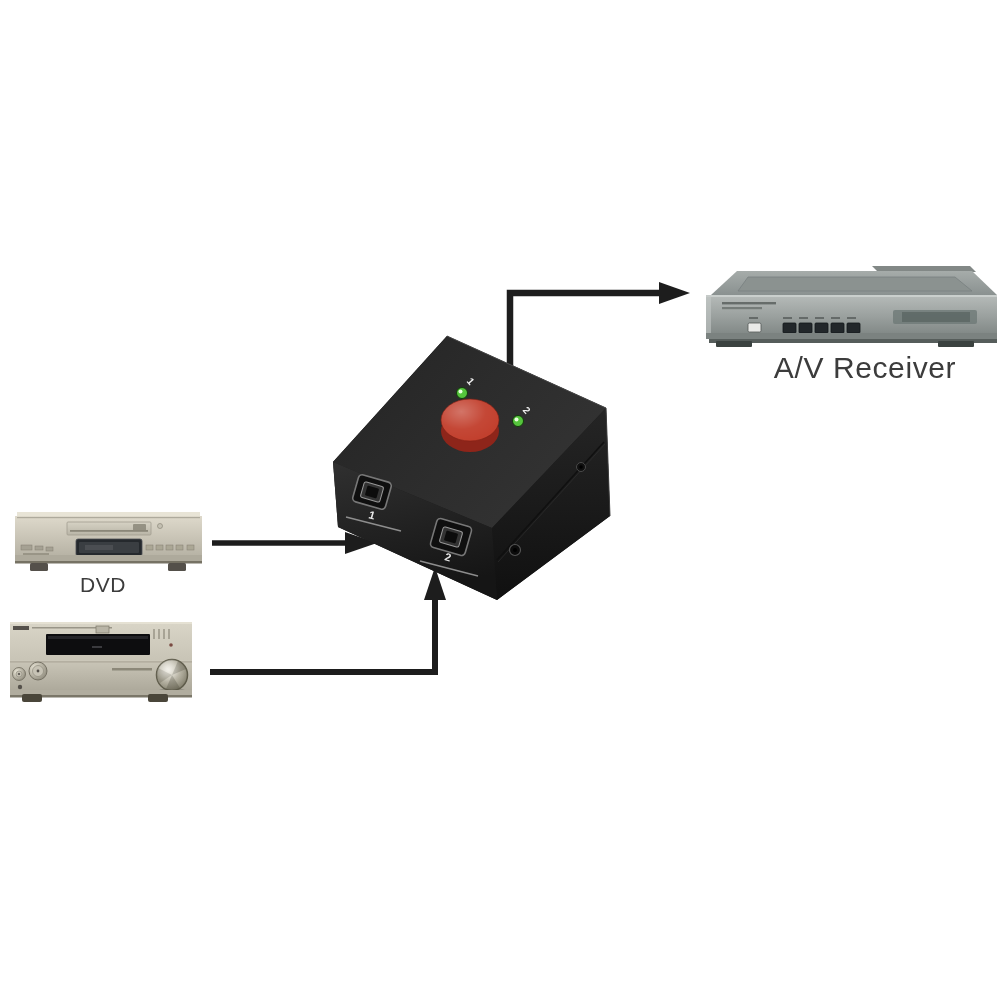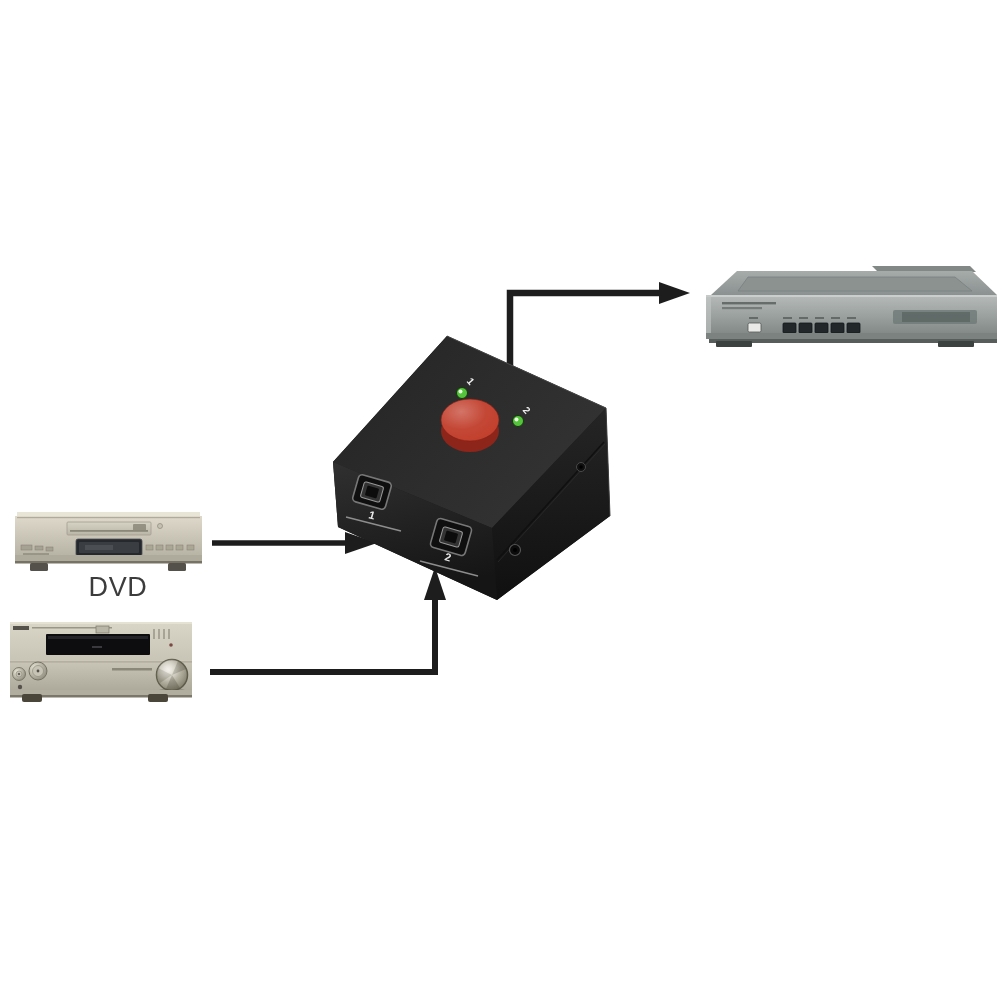--- a/index.html
+++ b/index.html
@@ -246,15 +246,16 @@
       <circle cx="581" cy="467" r="4.5" fill="#101010" stroke="#4a4a4a" stroke-width="1"></circle>
       <circle cx="581" cy="467" r="1.8" fill="#000000"></circle>
     </g>
     <g>
       <circle cx="515" cy="550" r="5.5" fill="#0c0c0c" stroke="#555555" stroke-width="1.2"></circle>
       <circle cx="515" cy="550" r="2" fill="#000000"></circle>
     </g>
   </g>
 </svg>
 
-<div class="device-label" style="left:58px;top:573px;width:120px;font-size:27px;text-align:center;">DVD</div>
+<div class="device-label" style="left:765px;top:351px;width:200px;font-size:30px;">A/V Receiver</div>
+<div class="device-label" style="left:43px;top:573px;width:120px;font-size:21px;text-align:center;">DVD</div>
 
 </div>
 
 </body></html>

